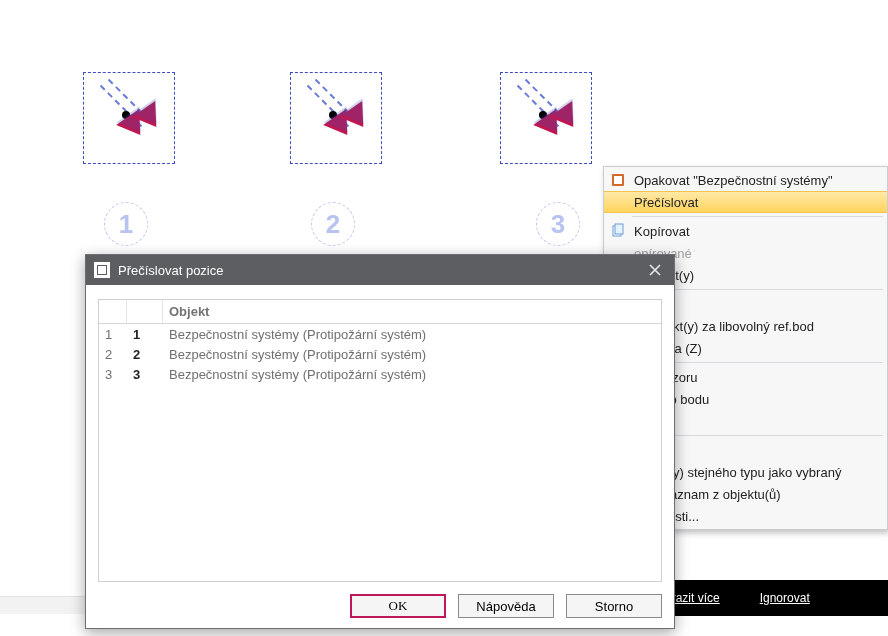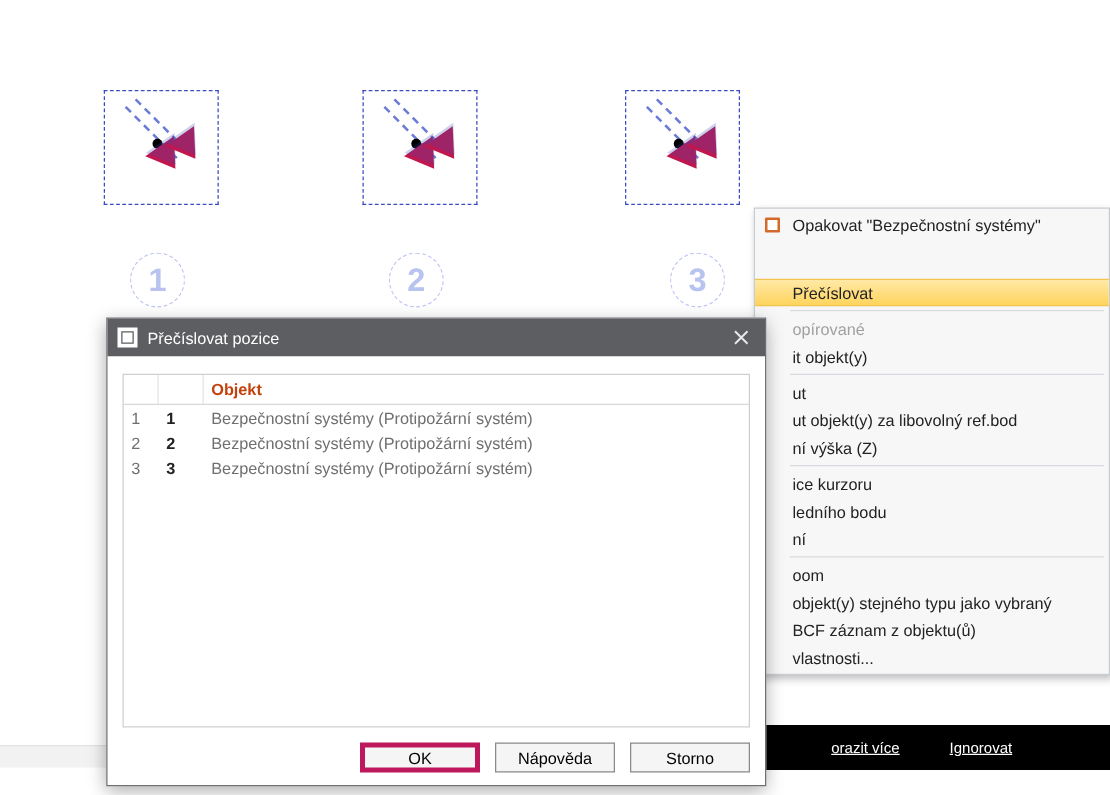--- a/index.html
+++ b/index.html
@@ -97,21 +97,20 @@
       color: #222;
     }
     .menu-item .mi-icon {
       position: absolute; left: 6px; top: 3px;
       width: 16px; height: 16px;
     }
     .menu-item.highlight {
       background: linear-gradient(#ffe9a6, #ffd45e);
       border-top: 1px solid #f2c34e;
       border-bottom: 1px solid #f2c34e;
-      margin-top: 32px;
     }
     .menu-item.disabled { color: #a0a0a0; }
     .menu-sep {
       height: 1px; margin: 3px 4px 3px 28px;
       background: #d6d9dd;
     }
     .mi-icon svg { display:block; }
 
     
     .black-bar {
@@ -123,21 +122,21 @@
       display: flex; align-items: center; gap: 40px;
       padding-left: 62px;
       font-size: 12px;
     }
     .black-bar span { text-decoration: underline; }
 
     
     .dialog {
       position: absolute;
       left: 85px; top: 254px;
-      width: 528px; height: 375px;
+      width: 590px; height: 375px;
       background: #fff;
       border: 1px solid #6d6f72;
       box-shadow: 0 4px 14px rgba(0,0,0,.35);
     }
     .titlebar {
       height: 30px;
       background: #5c5e61;
       color: #fff;
       display: flex; align-items: center;
       padding: 0 8px;
@@ -164,21 +163,21 @@
       border: 1px solid #cfcfcf;
       background: #fff;
     }
     .grid-header {
       display: grid;
       grid-template-columns: 28px 36px 1fr;
       border-bottom: 1px solid #d8d8d8;
       height: 24px;
       align-items: center;
       font-weight: 600;
-      color: #c2410c;
+      color: #737373;
     }
     .grid-header > div { padding-left: 6px; border-right: 1px solid #e4e4e4; height:100%; display:flex; align-items:center;}
     .grid-header > div:last-child{border-right:none;}
     .grid-rows { }
     .grid-row {
       display: grid;
       grid-template-columns: 28px 36px 1fr;
       height: 20px;
       align-items: center;
       color: #6f6f6f;
@@ -191,21 +190,21 @@
       display: flex; gap: 12px;
     }
     .btn {
       min-width: 96px; height: 24px;
       border: 1px solid #8a8a8a;
       background: #f5f5f5;
       font-size: 13px;
       display: flex; align-items: center; justify-content: center;
       padding: 0 10px;
     }
-    .btn.primary { border: 4px solid #be185d; }
+    .btn.primary { border: 2px solid #be185d; font-family: Liberation Serif, serif; }
   </style>
 </head>
 <body>
 
 <div class="canvas">
   <div class="symbol-box s1">
     <div class="sym-inner">
       <div class="dashline"></div>
         <div class="dashline off"></div>
       <div class="dot"></div>
@@ -246,20 +245,29 @@
           <rect x="2" y="2" width="12" height="12" fill="#d46a2a" rx="1"></rect>
           <rect x="4" y="4" width="8" height="8" fill="#fff"></rect>
         </svg>
     </span>
     <span>Opakovat "Bezpečnostní systémy"</span>
   </div>
   <div class="menu-item highlight">
     <span>Přečíslovat</span>
   </div>
   <div class="menu-sep"></div>
+  <div class="menu-item">
+    <span class="mi-icon">
+      <svg viewBox="0 0 16 16">
+          <rect x="3" y="3" width="8" height="10" fill="#fff" stroke="#6aa0d8"></rect>
+          <rect x="5" y="1" width="8" height="10" fill="#e9f2fb" stroke="#6aa0d8"></rect>
+        </svg>
+    </span>
+    <span>Kopírovat</span>
+  </div>
   <div class="menu-item disabled">
     <span>opírované</span>
   </div>
   <div class="menu-item">
     <span>it objekt(y)</span>
   </div>
   <div class="menu-sep"></div>
   <div class="menu-item">
     <span>ut</span>
   </div>

